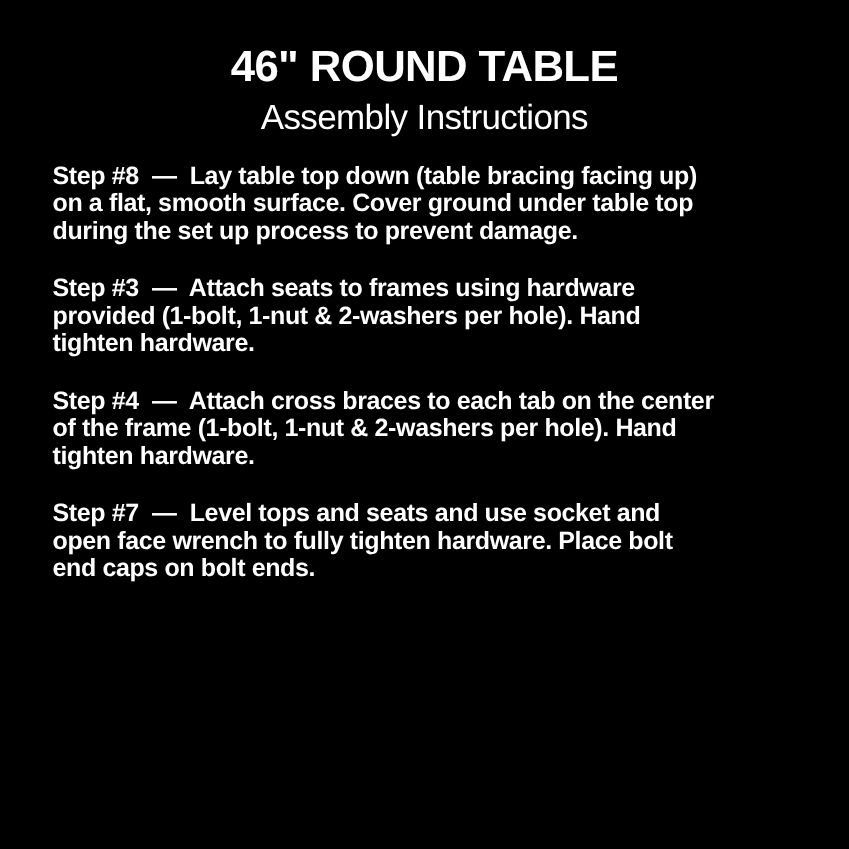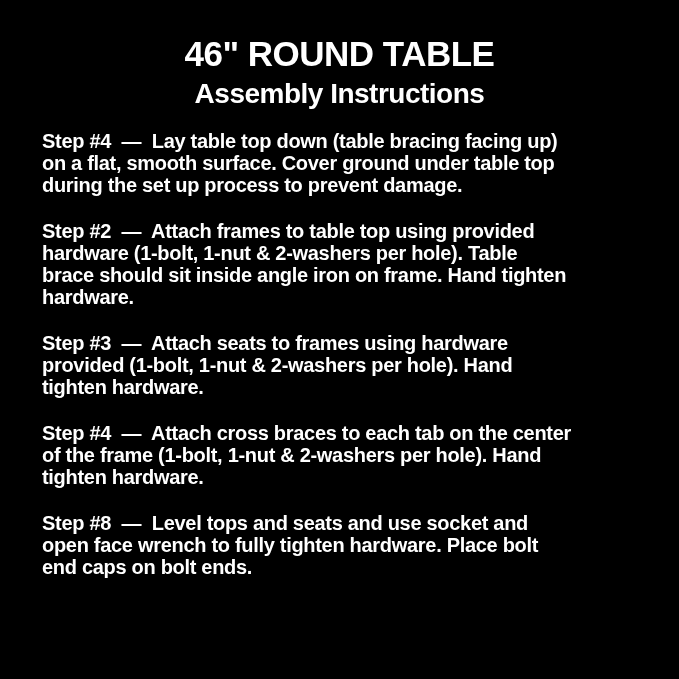--- a/index.html
+++ b/index.html
@@ -27,21 +27,21 @@
     font-size: 35px;
     line-height: 1;
     letter-spacing: -0.5px;
     font-weight: 700;
   }
   .subtitle {
     margin: 9px 0 0 0;
     font-size: 28px;
     line-height: 1;
     letter-spacing: -0.5px;
-    font-weight: 700;
+    font-weight: 400;
   }
   .steps {
     margin-top: 22px;
     padding: 0 4px 0 42px;
   }
   .step {
     margin: 0 0 24px 0;
     font-size: 20px;
     line-height: 22px;
     letter-spacing: -0.3px;
@@ -51,30 +51,26 @@
 </style>
 </head>
 <body>
 
 <div class="sheet">
   <div class="header">
     <h1 class="title">46" ROUND TABLE</h1>
     <h2 class="subtitle">Assembly Instructions</h2>
   </div>
   <div class="steps">
-    <p class="step">Step #4  —  Lay table top down (table bracing facing up)
+    <p class="step">Step #8  —  Lay table top down (table bracing facing up)
 on a flat, smooth surface. Cover ground under table top
 during the set up process to prevent damage.</p>
-    <p class="step">Step #2  —  Attach frames to table top using provided
-hardware (1-bolt, 1-nut &amp; 2-washers per hole). Table
-brace should sit inside angle iron on frame. Hand tighten
-hardware.</p>
     <p class="step">Step #3  —  Attach seats to frames using hardware
 provided (1-bolt, 1-nut &amp; 2-washers per hole). Hand
 tighten hardware.</p>
     <p class="step">Step #4  —  Attach cross braces to each tab on the center
 of the frame (1-bolt, 1-nut &amp; 2-washers per hole). Hand
 tighten hardware.</p>
-    <p class="step">Step #8  —  Level tops and seats and use socket and
+    <p class="step">Step #7  —  Level tops and seats and use socket and
 open face wrench to fully tighten hardware. Place bolt
 end caps on bolt ends.</p>
   </div>
 </div>
 
 </body></html>

